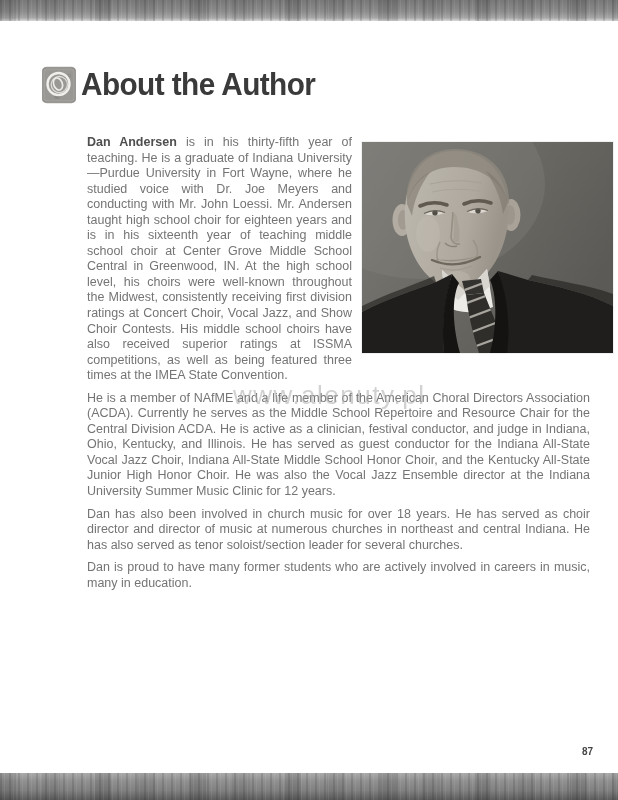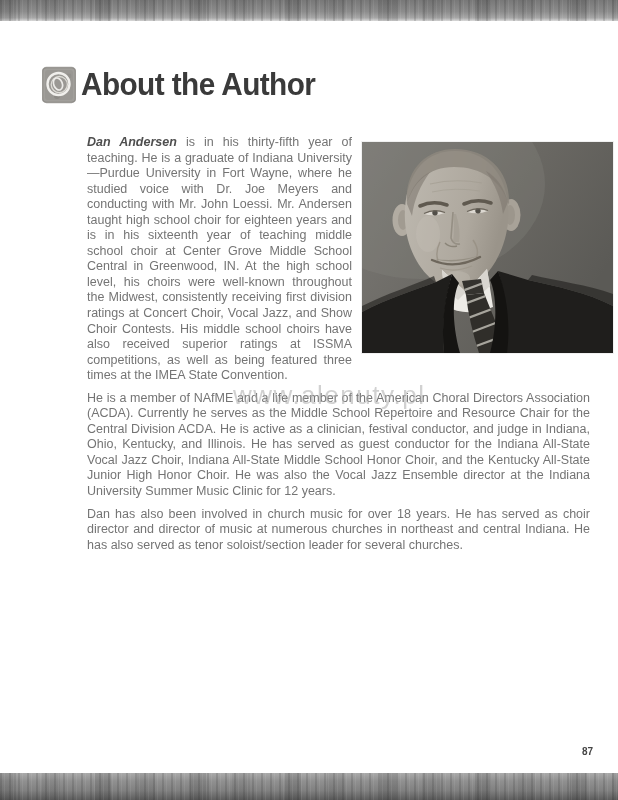--- a/index.html
+++ b/index.html
@@ -56,21 +56,21 @@
   
   .bio {
     position:absolute; left:87px; top:135px;
     width:503px;
     color:#747474;
     font-size:12.5px; line-height:15.55px;
     text-align:justify;
   }
   .bio p { margin:0 0 7px 0; }
   .bio p.beside-photo { width:265px; }
-  .author-name { font-weight:bold; color:#4f4f4f;font-style:italic; }
+  .author-name { font-weight:bold; color:#4f4f4f; }
 
   
   .watermark {
     position:absolute; left:233px; top:380px;
     font-size:26px; letter-spacing:1.5px;
     color:#adadad; opacity:0.55;
     pointer-events:none;
   }
 
   
@@ -185,20 +185,21 @@
       <path d="M136,129 C144,150 149,180 145,211 L128,211 C137,176 133,148 128,138 Z" fill="#141311"></path>
       <path d="M166,138 C196,145 224,150 251,164 L251,152 C226,143 196,139 170,133 Z" fill="#2e2d2a" opacity="0.8"></path>
       <path d="M0,170 C26,156 54,148 74,140 L72,134 C52,143 24,152 0,164 Z" fill="#2b2a27" opacity="0.7"></path>
     </svg>
   </div>
 
   <div class="bio">
     <p class="beside-photo"><span class="author-name">Dan Andersen</span><span> is in his thirty-fifth year of teaching. He is a graduate of Indiana University—Purdue University in Fort Wayne, where he studied voice with Dr. Joe Meyers and conducting with Mr. John Loessi. Mr. Andersen taught high school choir for eighteen years and is in his sixteenth year of teaching middle school choir at Center Grove Middle School Central in Greenwood, IN. At the high school level, his choirs were well-known throughout the Midwest, consistently receiving first division ratings at Concert Choir, Vocal Jazz, and Show Choir Contests. His middle school choirs have also received superior ratings at ISSMA competitions, as well as being featured three times at the IMEA State Convention.</span></p>
     <p>He is a member of NAfME and a life member of the American Choral Directors Association (ACDA). Currently he serves as the Middle School Repertoire and Resource Chair for the Central Division ACDA. He is active as a clinician, festival conductor, and judge in Indiana, Ohio, Kentucky, and Illinois. He has served as guest conductor for the Indiana All-State Vocal Jazz Choir, Indiana All-State Middle School Honor Choir, and the Kentucky All-State Junior High Honor Choir. He was also the Vocal Jazz Ensemble director at the Indiana University Summer Music Clinic for 12 years.</p>
     <p>Dan has also been involved in church music for over 18 years. He has served as choir director and director of music at numerous churches in northeast and central Indiana. He has also served as tenor soloist/section leader for several churches.</p>
+    <p>Dan is proud to have many former students who are actively involved in careers in music, many in education.</p>
   </div>
 
   <div class="watermark">www.alenuty.pl</div>
 
   <div class="page-number">87</div>
 
   <div class="band band-bottom"></div>
 
 </div>
 

